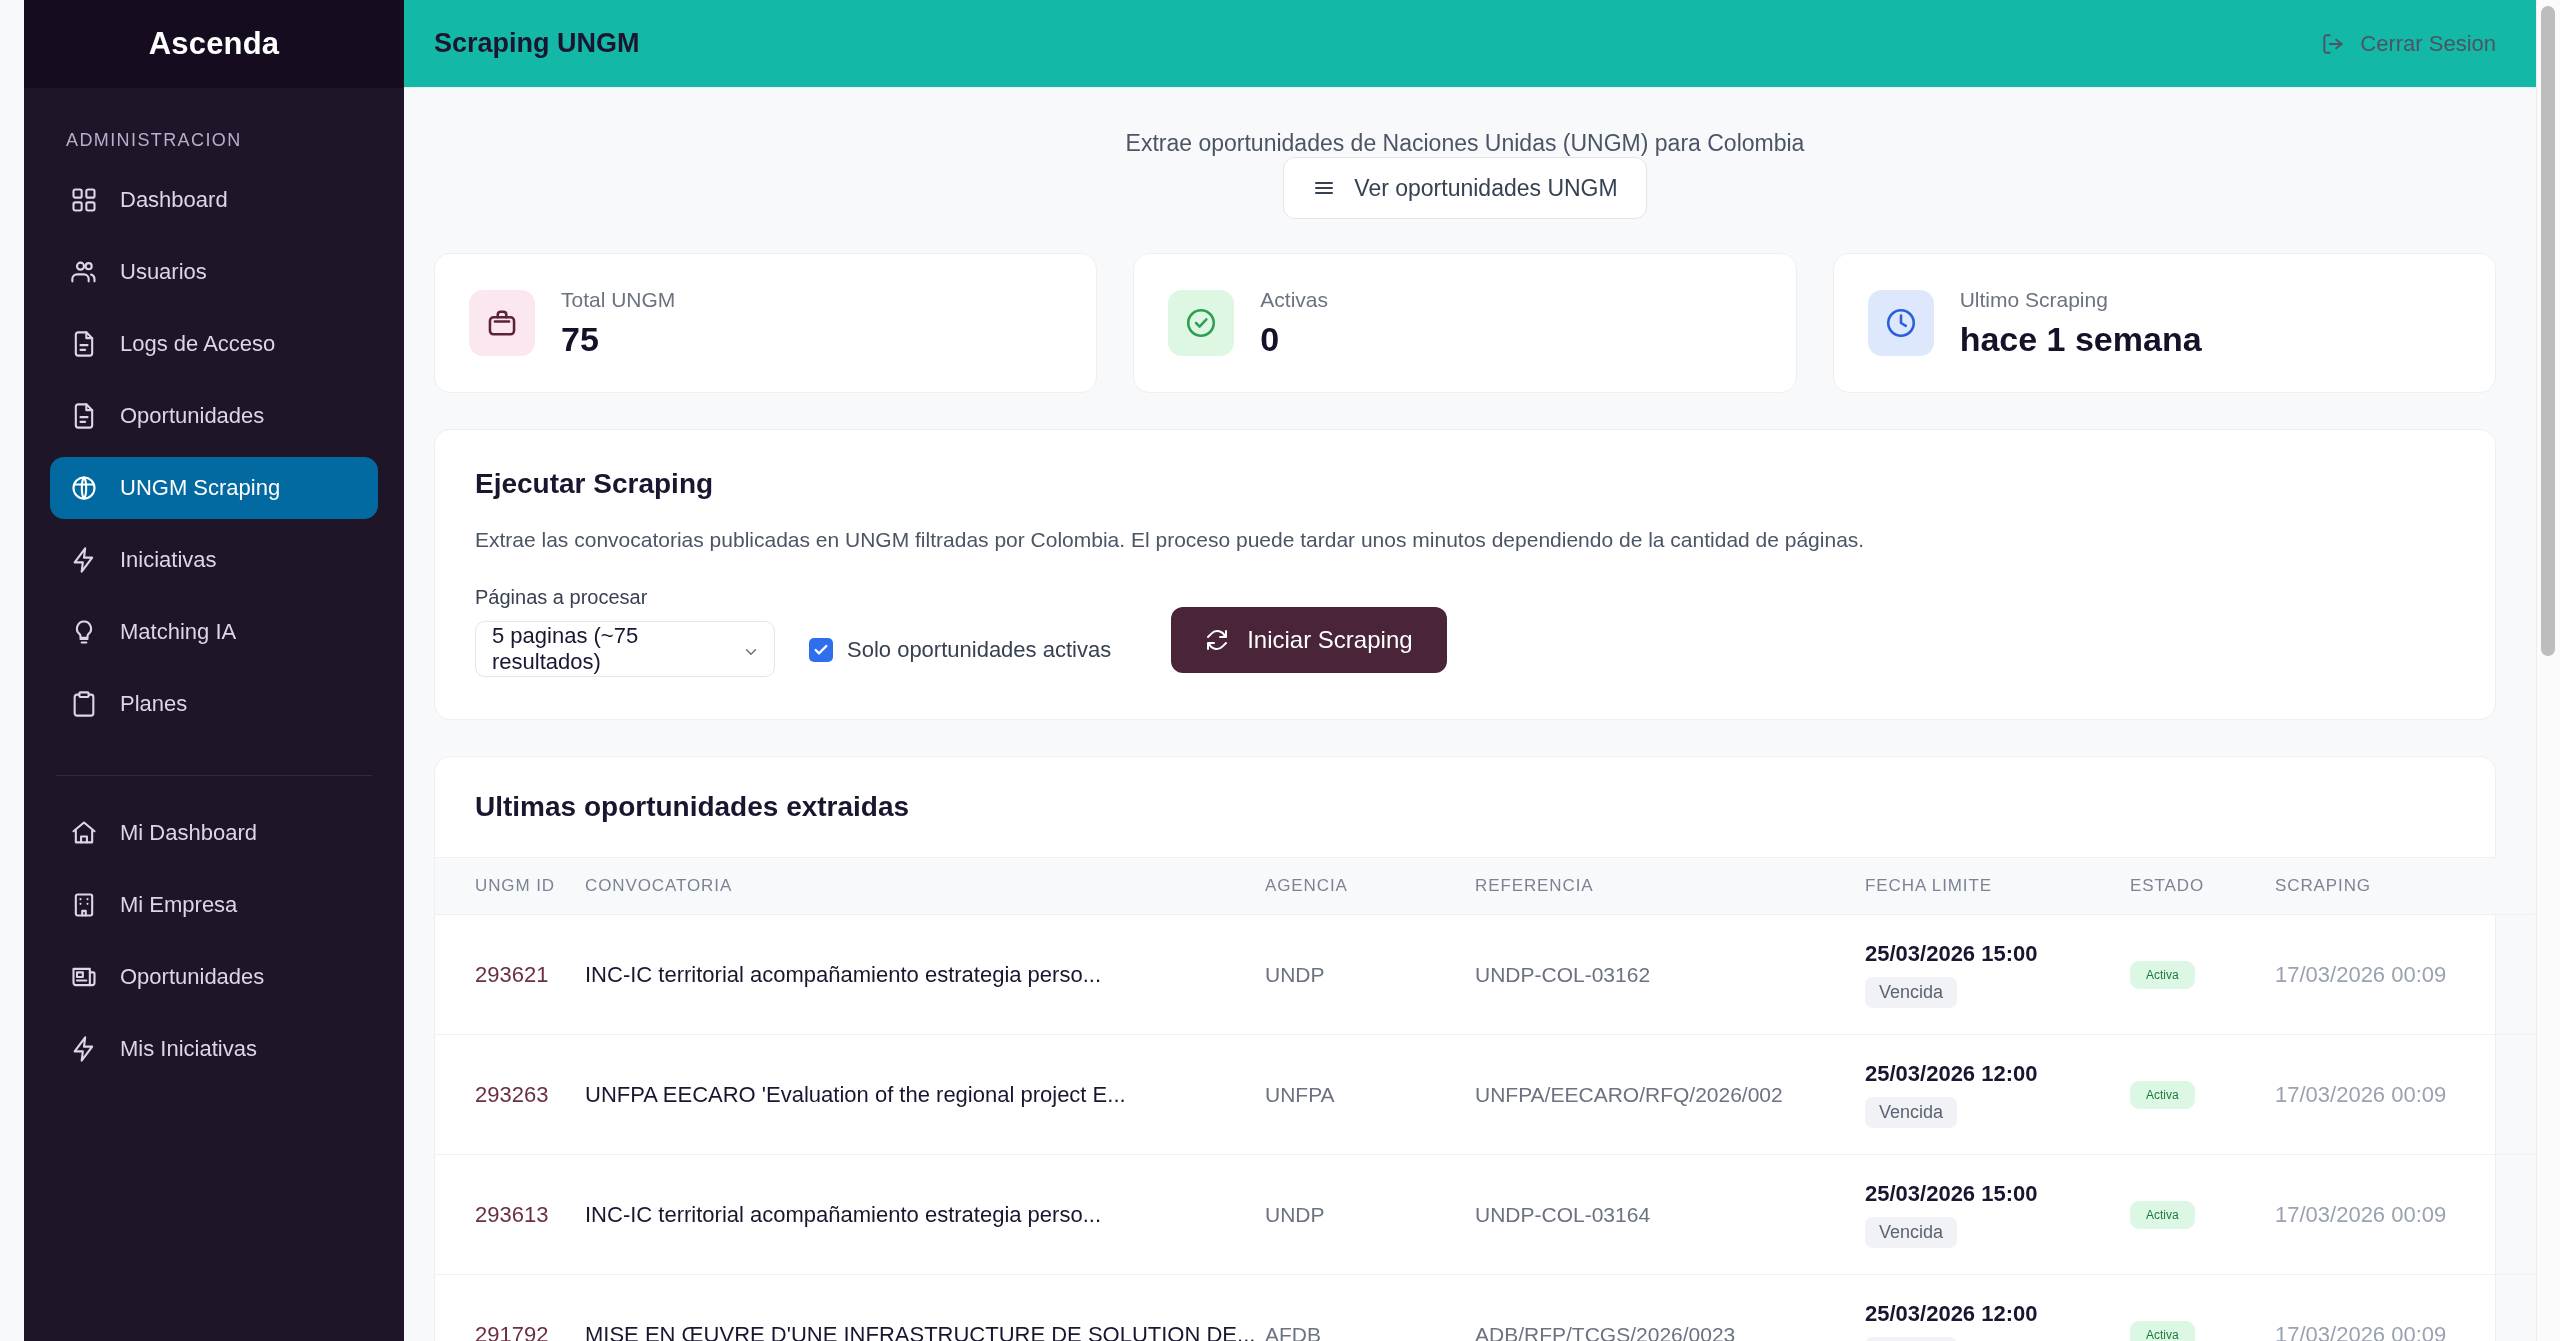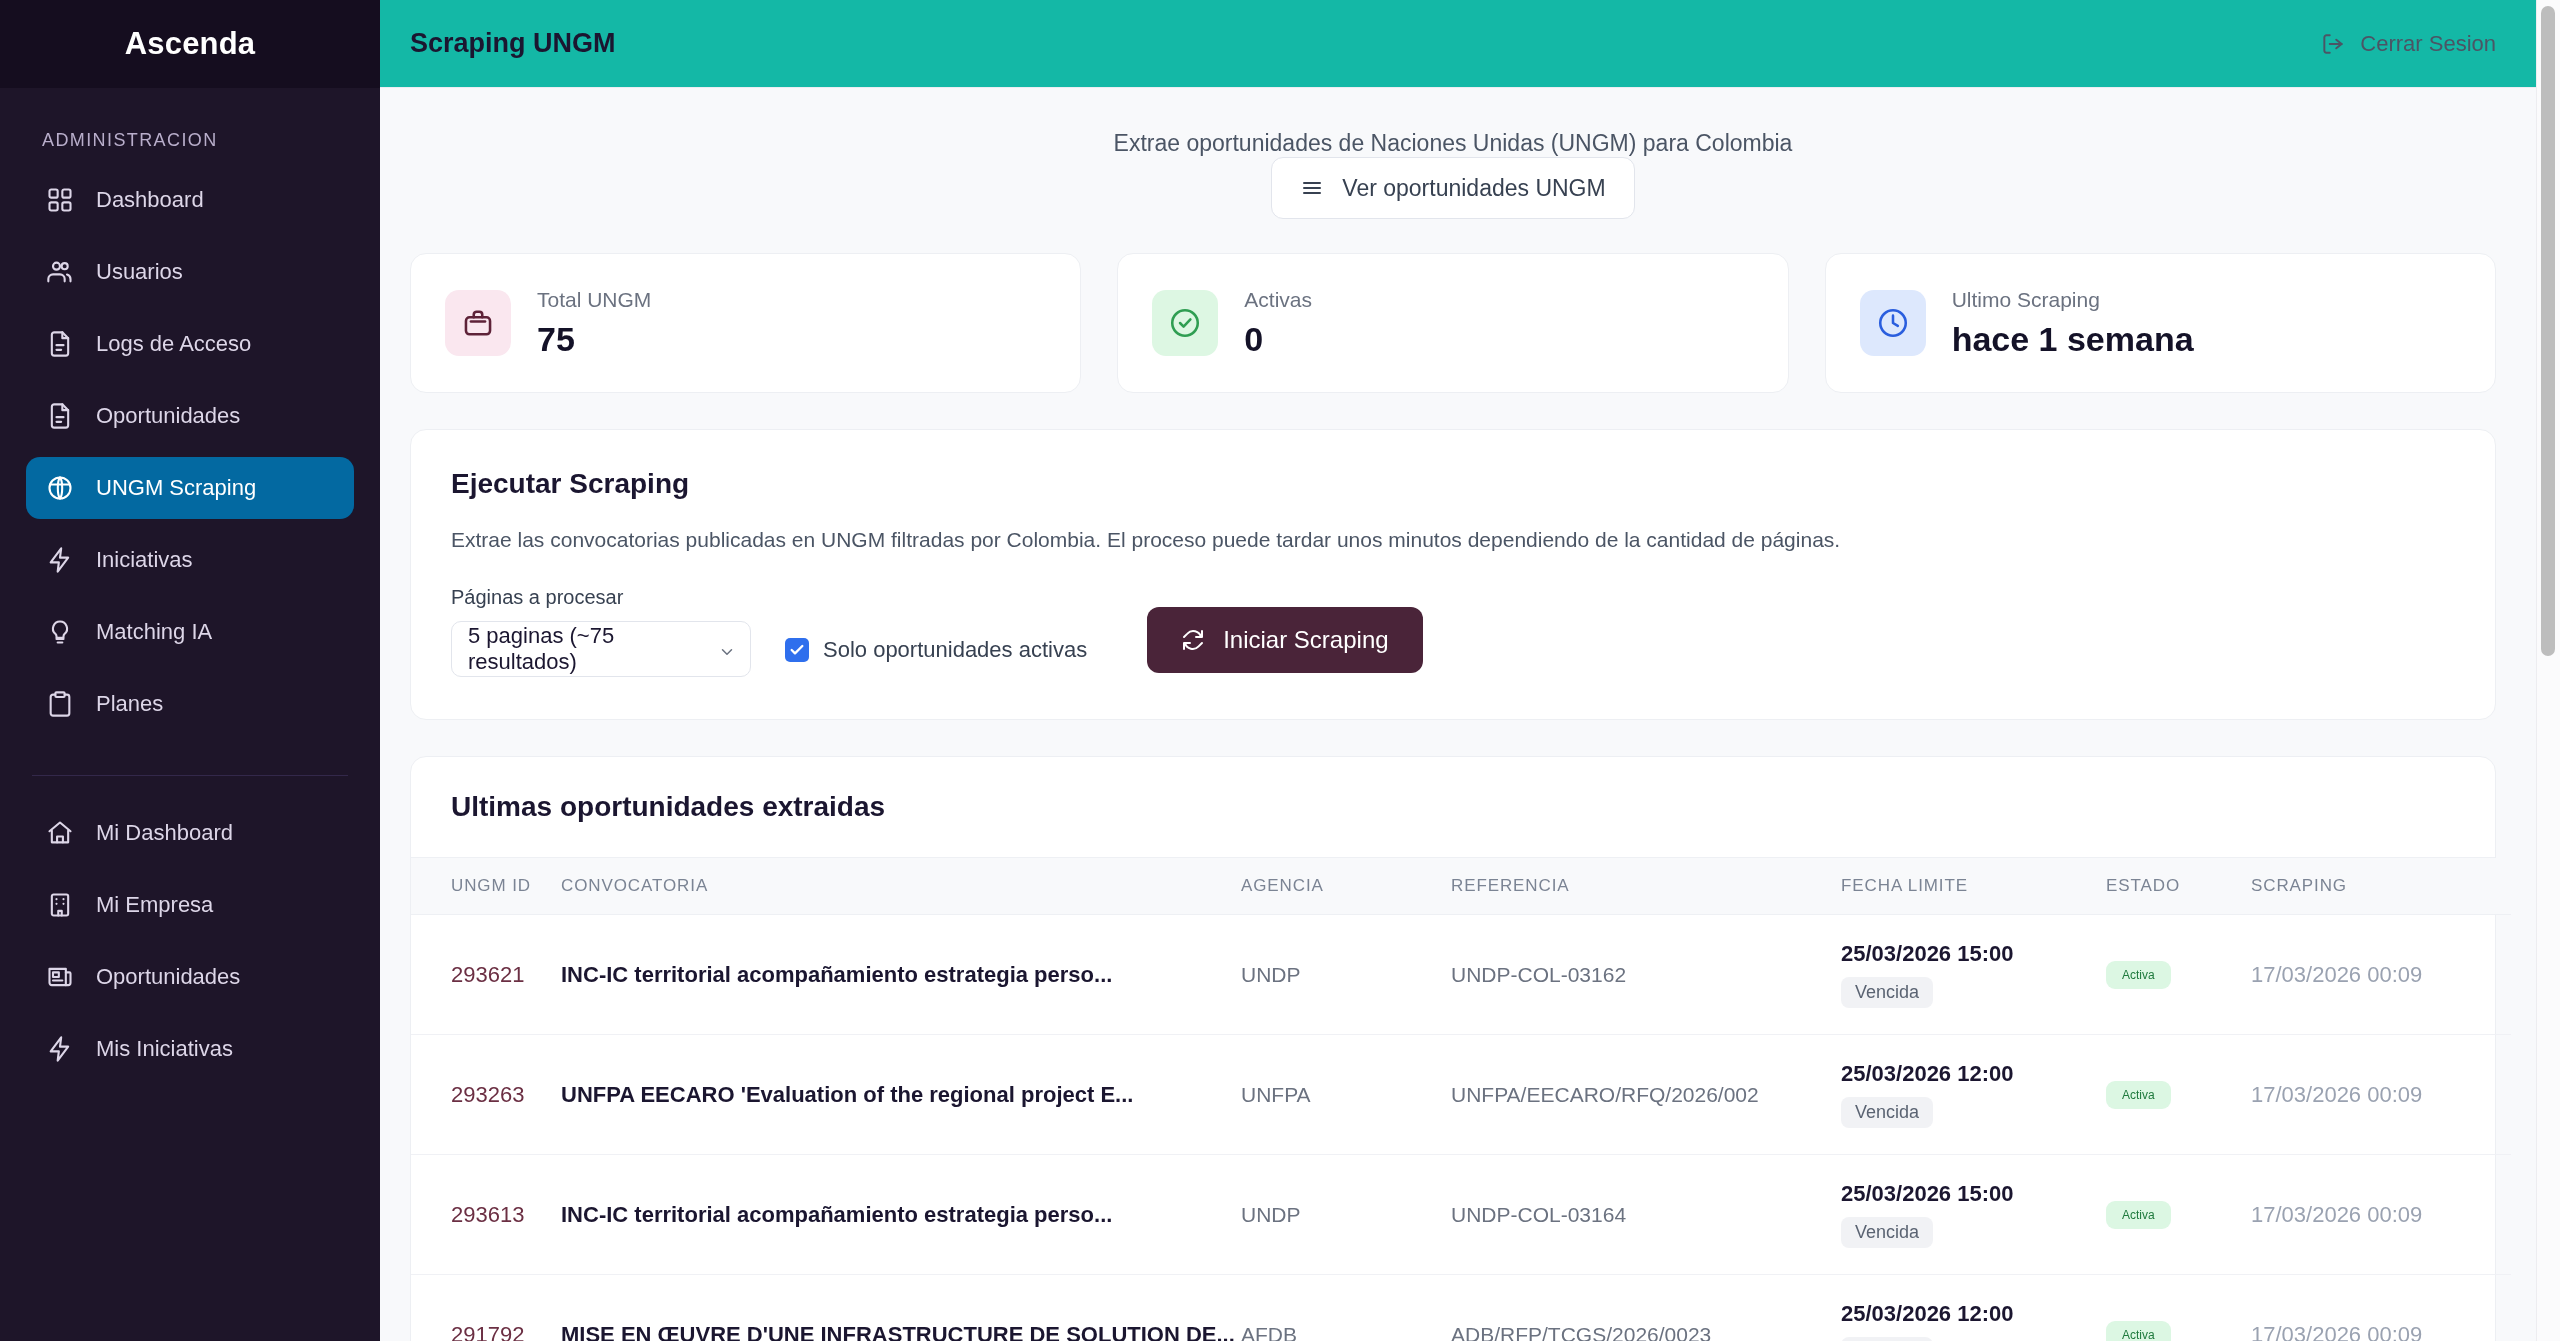--- a/index.html
+++ b/index.html
@@ -2,21 +2,21 @@
 <html><head>
 <meta charset="utf-8">
 <style>
   * { box-sizing: border-box; margin: 0; padding: 0; }
   html, body {
     width: 2560px; height: 1341px;
     font-family: "Liberation Sans", sans-serif;
     background: #f8f9fb;
     overflow: hidden;
   }
-  .app { display: flex; width: 2560px; height: 1341px; }
+  .app { display: flex; width: 2560px; height: 1341px; padding-left: 24px; }
 
   
   .sidebar {
     width: 380px; flex: 0 0 380px;
     background: #1e1529;
     display: flex; flex-direction: column;
     height: 1341px;
   }
   .brand {
     height: 88px; flex: 0 0 88px;
@@ -146,21 +146,21 @@
   }
   .tbl tbody td { padding: 26px 0; border-bottom: 1px solid #f0f1f5; vertical-align: middle; }
   .c-id      { width: 150px; padding-left: 40px !important; }
   .c-conv    { width: 680px; }
   .c-agency  { width: 210px; }
   .c-ref     { width: 390px; }
   .c-fecha   { width: 265px; }
   .c-estado  { width: 145px; }
   .c-scrap   { width: 260px; }
   .cell-id { font-size: 22px; color: #6b2f43; }
-  .cell-conv { font-size: 22px; font-weight: bold; color: #1b1630; white-space: nowrap; overflow: hidden; text-overflow: ellipsis; }
+  .cell-conv { font-size: 22px; font-weight: normal; color: #1b1630; white-space: nowrap; overflow: hidden; text-overflow: ellipsis; }
   .cell-muted { font-size: 21px; color: #6b7280; }
   .cell-date { font-size: 22px; font-weight: bold; color: #1b1630; }
   .pill {
     display: inline-block; margin-top: 10px;
     background: #f1f2f5; color: #5a6372;
     font-size: 18px; border-radius: 8px; padding: 5px 14px;
   }
   .badge-activa {
     display: inline-block; background: #dcf7e3; color: #1f7a3d;
     font-size: 12px; border-radius: 9px; padding: 7px 16px;

